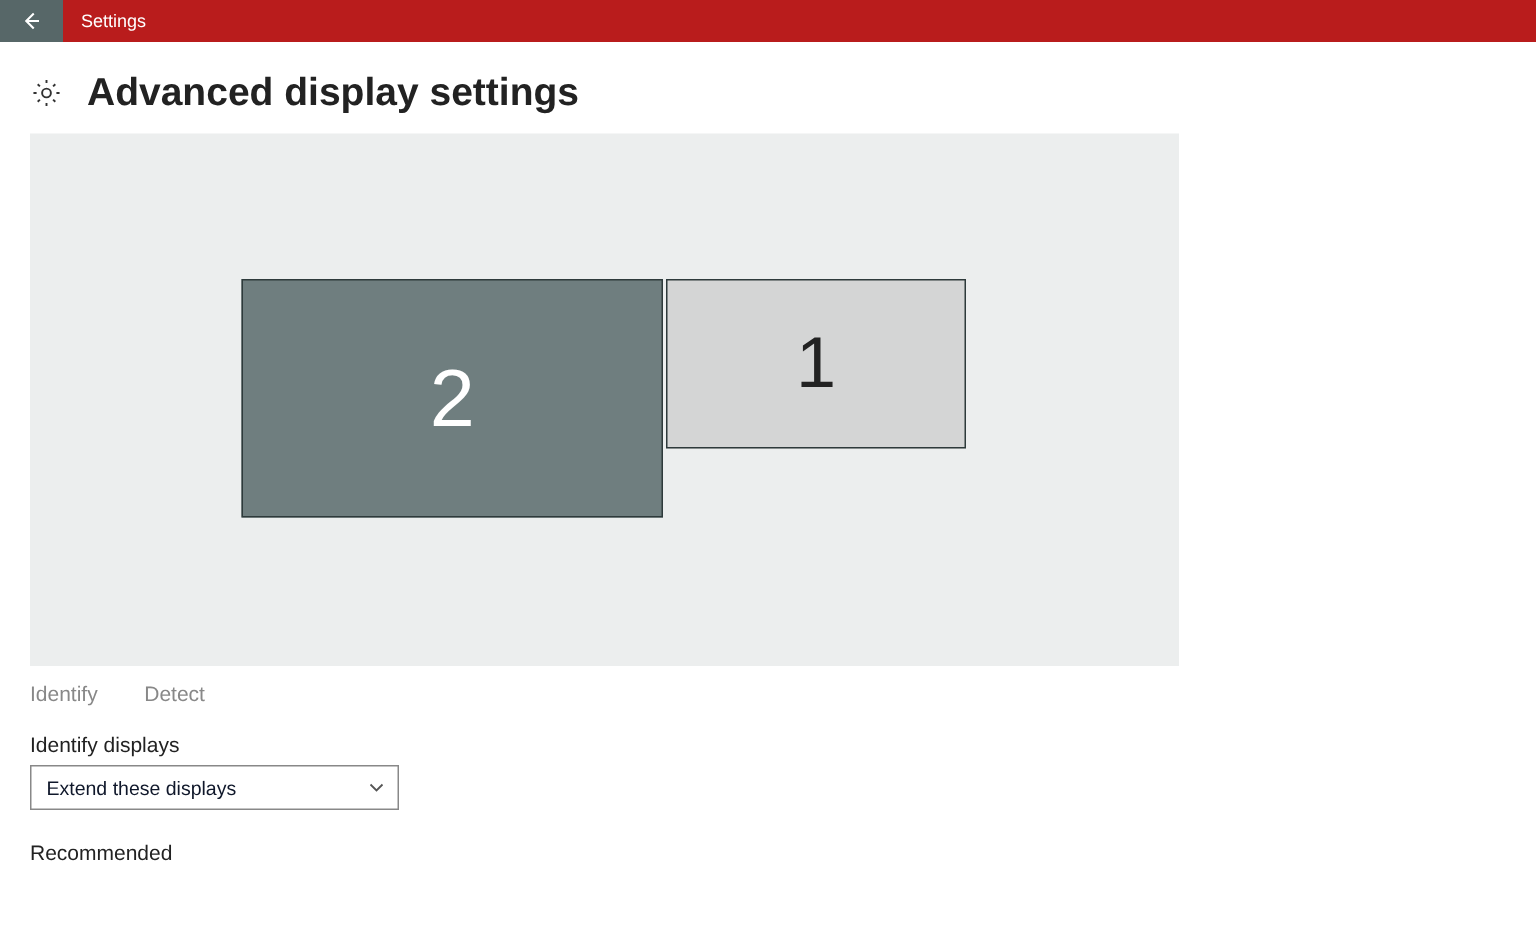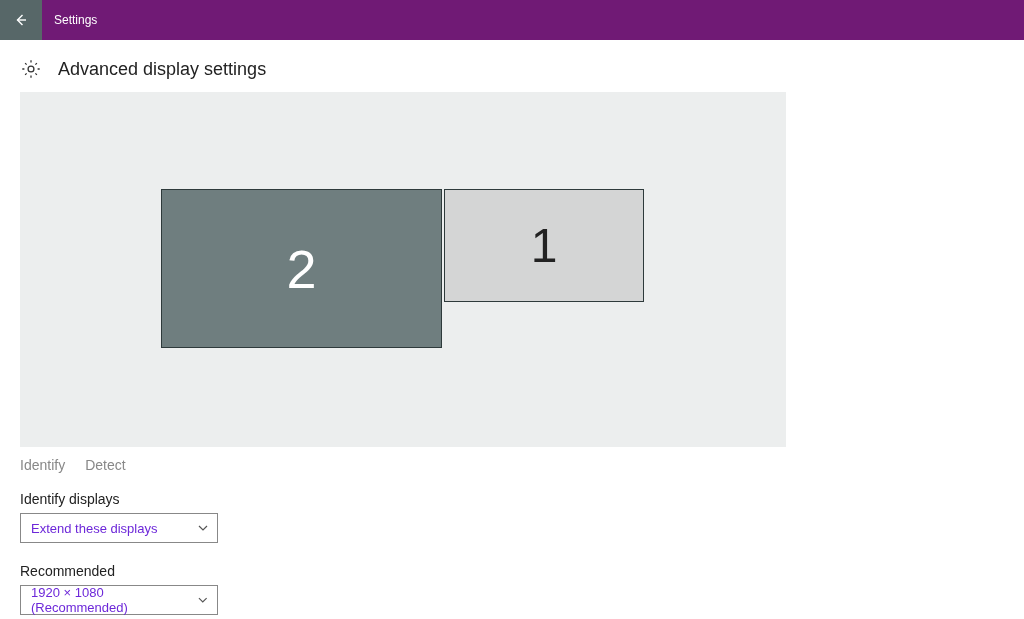--- a/index.html
+++ b/index.html
@@ -9,22 +9,22 @@
     font-family: "Segoe UI", Arial, sans-serif;
     font-size: 14px;
     background: #ffffff;
     color: #1a1a1a;
     overflow: hidden;
   }
   
   .titlebar {
     display: flex;
     align-items: stretch;
-    height: 40px;
-    background: #701a75;
+    height: 28px;
+    background: #b91c1c;
     color: #ffffff;
   }
   .back-btn {
     width: 42px;
     display: flex;
     align-items: center;
     justify-content: center;
     background: #576768;
     cursor: pointer;
   }
@@ -42,22 +42,22 @@
     padding: 18px 20px 20px 20px;
   }
   .page-header {
     display: flex;
     align-items: center;
     gap: 16px;
     margin-bottom: 12px;
   }
   .gear-icon { color: #333; flex-shrink: 0; }
   .page-title {
-    font-size: 18px;
-    font-weight: 400;
+    font-size: 26px;
+    font-weight: 700;
     color: #222;
   }
 
   .arrange-area {
     width: 766px;
     height: 355px;
     background: #eceeee;
     position: relative;
     margin-left: 0;
   }
@@ -86,46 +86,46 @@
     width: 200px;
     height: 113px;
     background: #d4d5d5;
     border: 1px solid #2e3a3b;
     color: #222;
     font-size: 48px;
   }
 
   .link-row {
     display: flex;
-    gap: 20px;
+    gap: 31px;
     margin-top: 10px;
     margin-bottom: 18px;
   }
   .link-row span {
     font-size: 14px;
     color: #888;
     cursor: pointer;
   }
 
   .field-label {
     font-size: 14px;
     color: #222;
     margin-bottom: 6px;
   }
   .dropdown {
-    width: 198px;
+    width: 246px;
     height: 30px;
     border: 1px solid #888;
     background: #fff;
     display: flex;
     align-items: center;
     justify-content: space-between;
     padding: 0 8px 0 10px;
     font-size: 13px;
-    color: #6d28d9;
+    color: #0f172a;
     cursor: pointer;
     margin-bottom: 20px;
   }
   .chevron {
     color: #555;
   }
 </style>
 </head>
 <body>
 
@@ -165,20 +165,14 @@
 
   <div class="field-label">Identify displays</div>
   <div class="dropdown">
     <span>Extend these displays</span>
     <svg class="chevron" width="12" height="12" viewBox="0 0 12 12" fill="none" stroke="currentColor" stroke-width="1.2">
       <path d="M2 4 L6 8 L10 4"></path>
     </svg>
   </div>
 
   <div class="field-label">Recommended</div>
-  <div class="dropdown">
-    <span>1920 × 1080 (Recommended)</span>
-    <svg class="chevron" width="12" height="12" viewBox="0 0 12 12" fill="none" stroke="currentColor" stroke-width="1.2">
-      <path d="M2 4 L6 8 L10 4"></path>
-    </svg>
-  </div>
 
 </div>
 
 </body></html>

